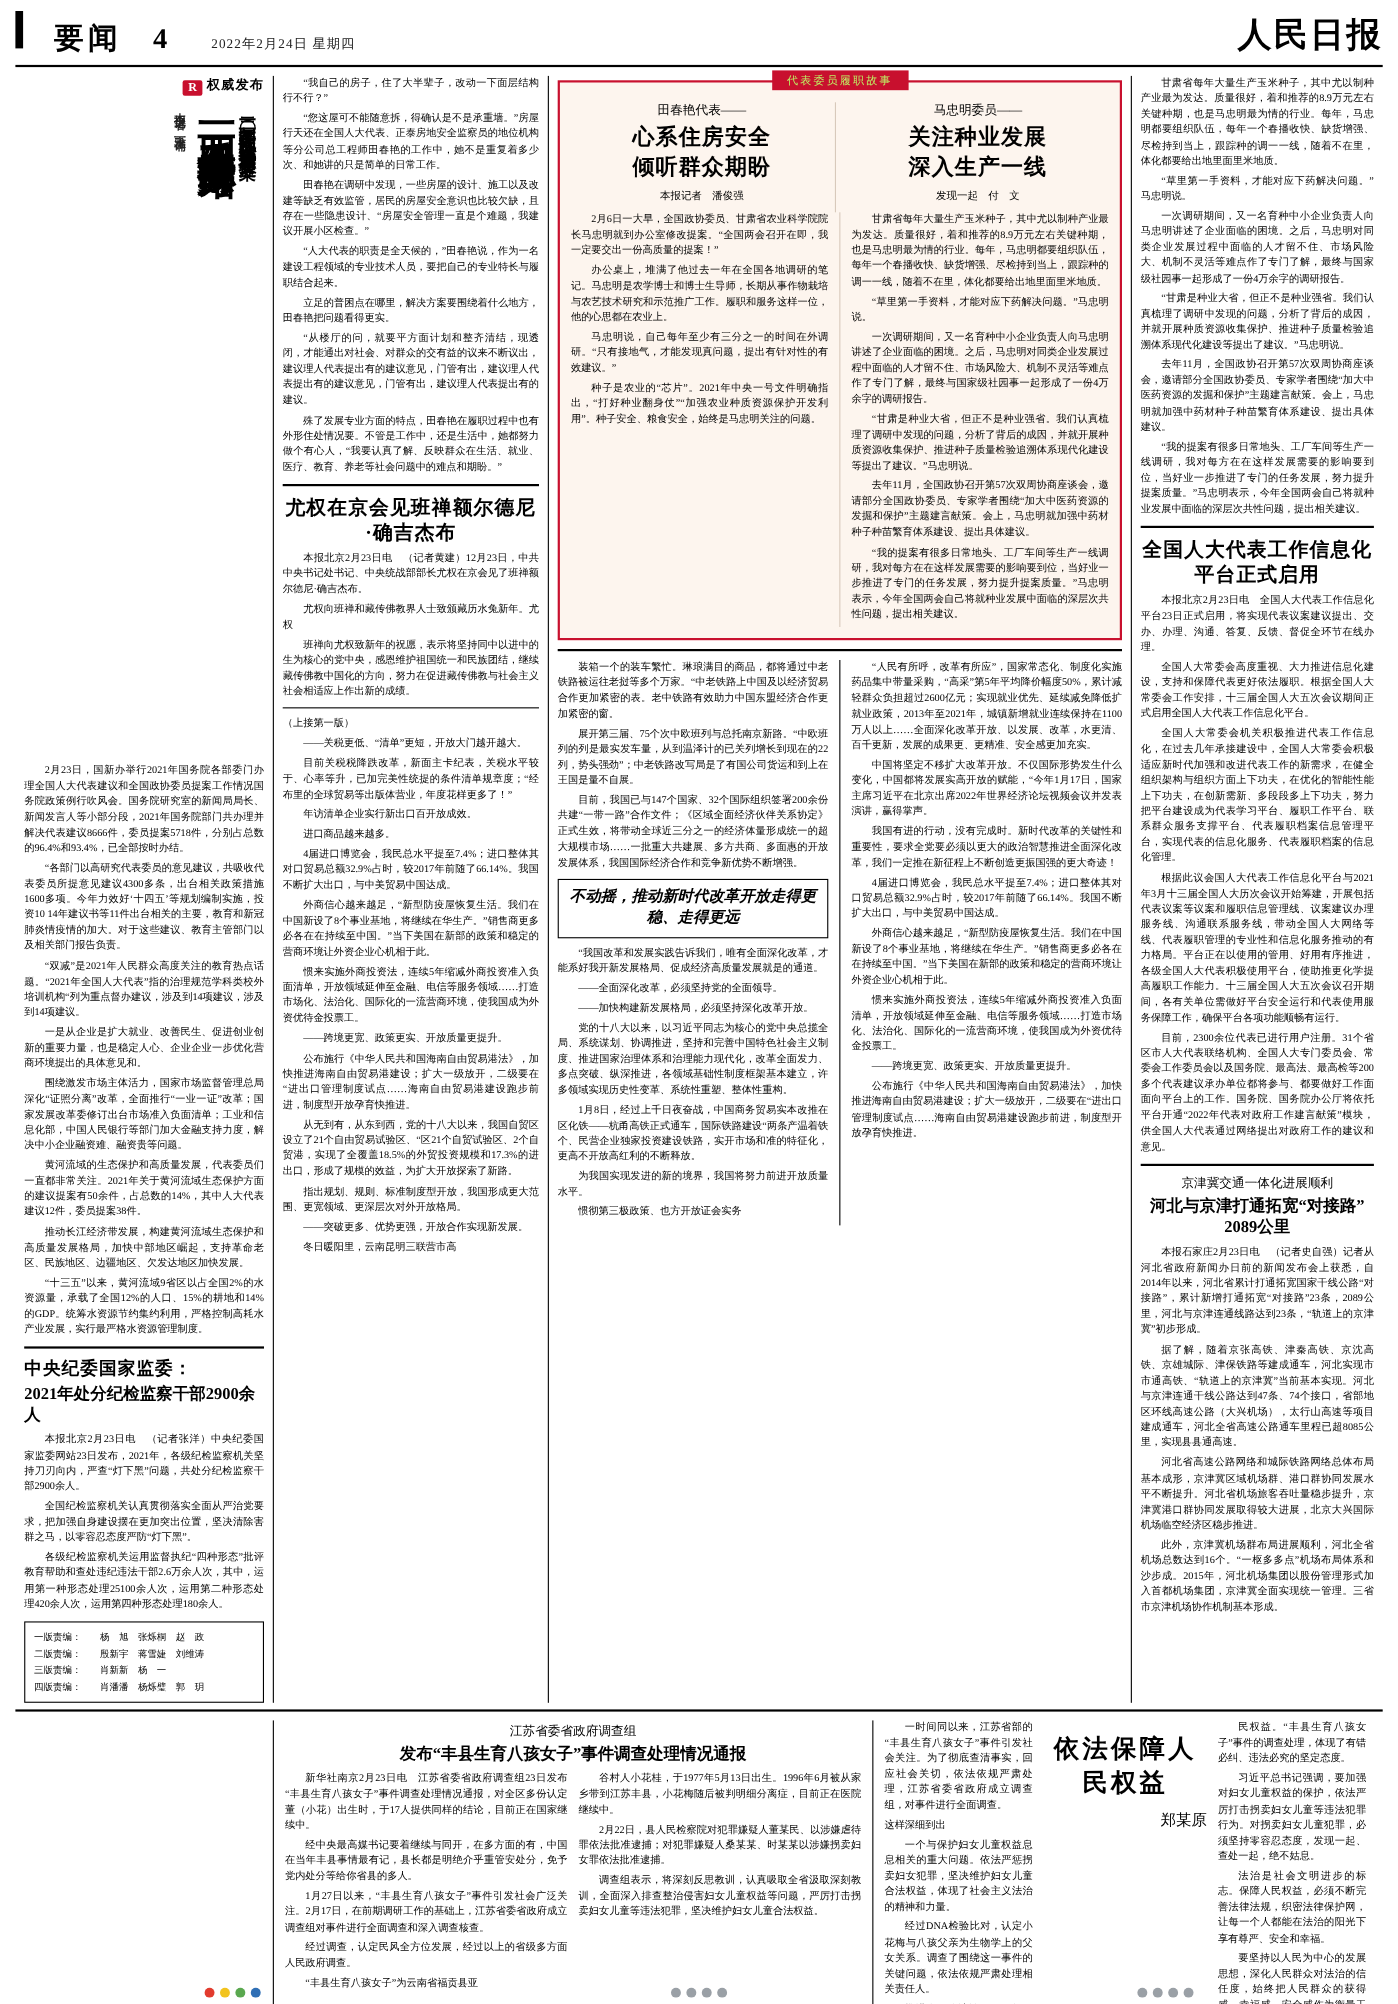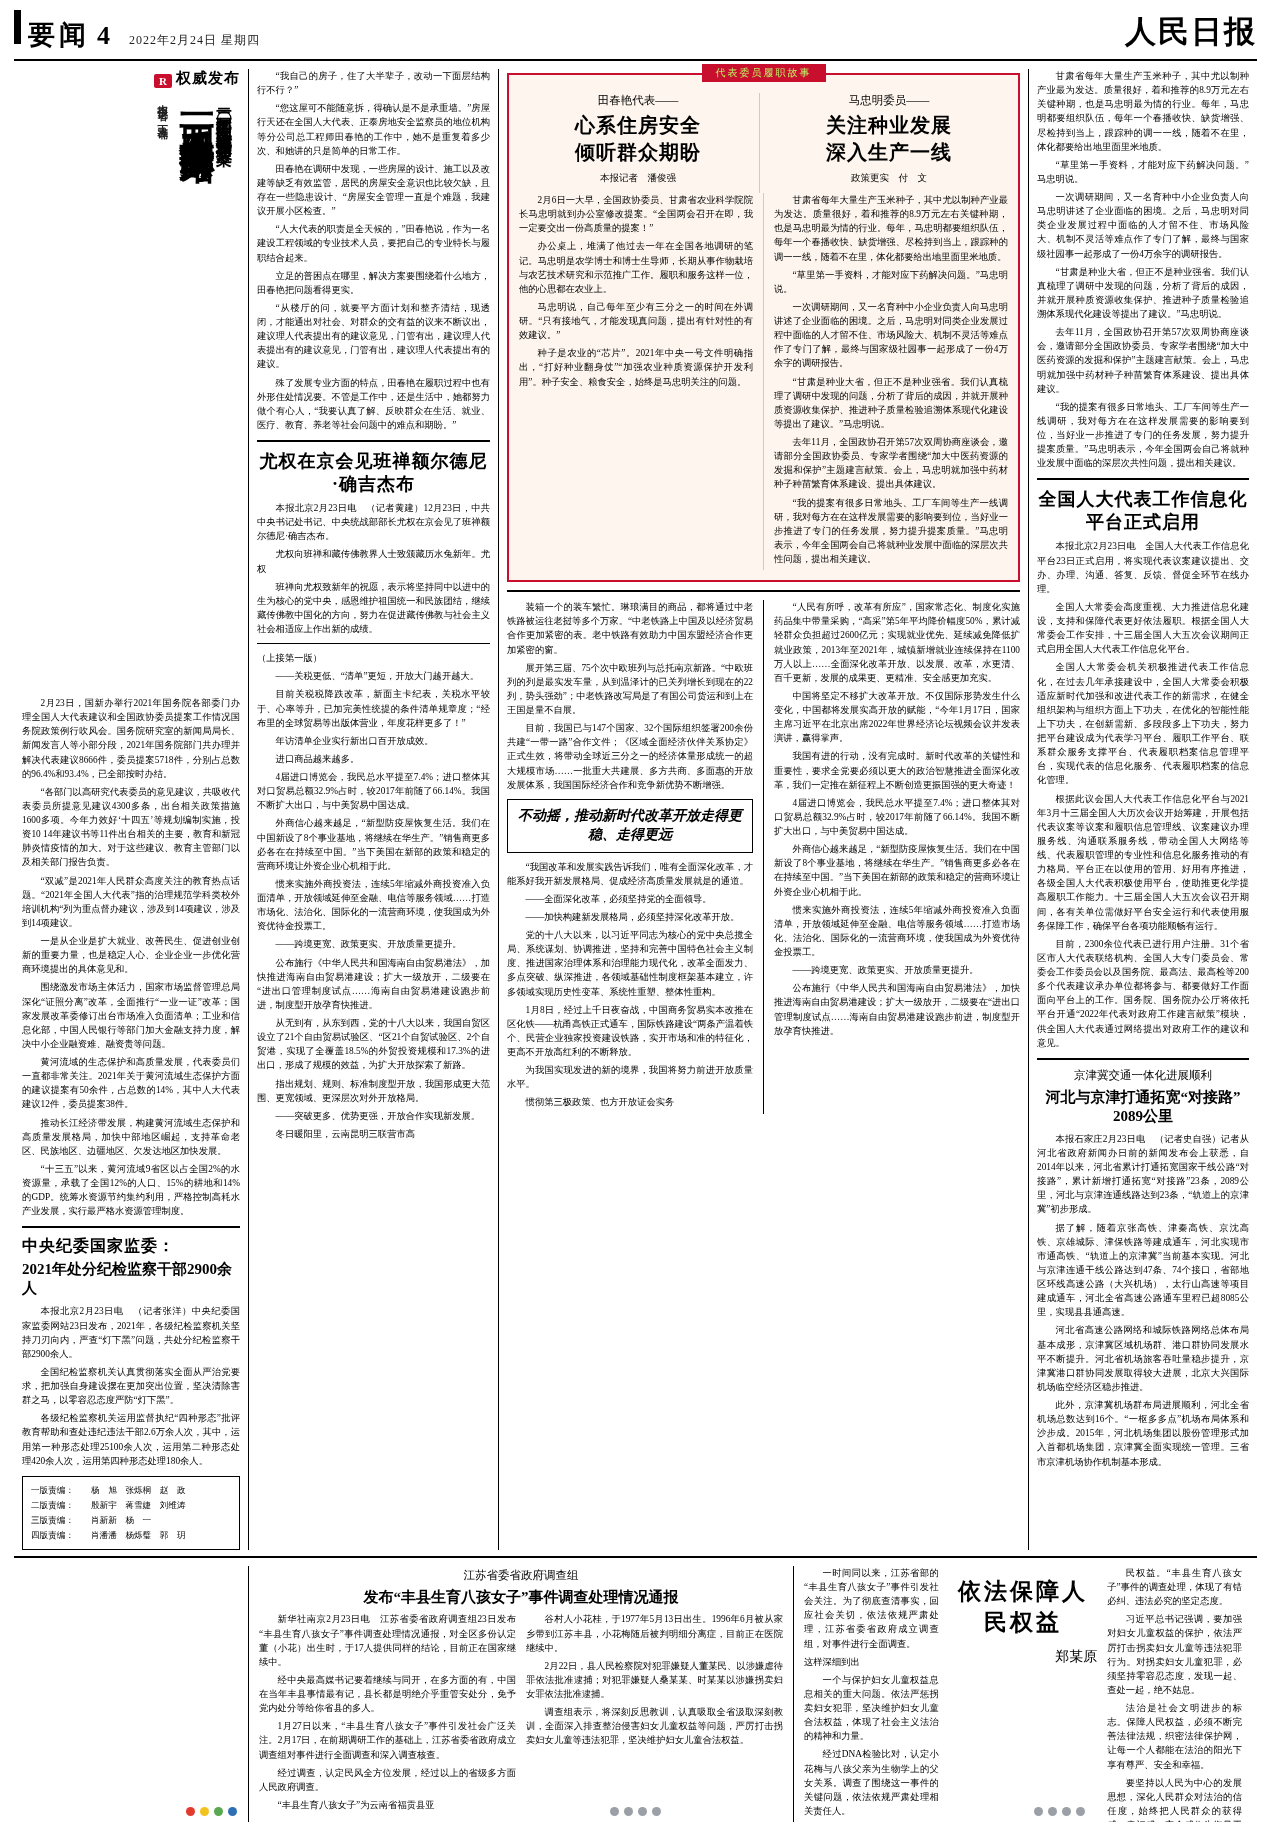--- a/index.html
+++ b/index.html
@@ -9,21 +9,21 @@
     background:#ffffff;
     font-family:"Liberation Serif", "DejaVu Serif", serif;
     color:#000;
     position:relative;
     overflow:hidden;
   }
   .page { width:1271px; height:1822px; position:relative; padding:10px 14px 0 14px; }
 
   
   .masthead { display:flex; align-items:flex-end; border-bottom:2px solid #000; padding-bottom:6px; }
-  .mh-left { display:flex; align-items:baseline; gap:1px; }
+  .mh-left { display:flex; align-items:baseline; gap:22px; }
   .mh-bar { width:7px; height:34px; background:#000; display:inline-block; margin-right:6px; }
   .mh-title { font-size:27px; font-weight:bold; letter-spacing:4px; }
   .mh-page { font-size:26px; font-weight:bold; margin-left:6px; }
   .mh-date { font-size:12px; margin-left:18px; color:#222; letter-spacing:1px; }
   .mh-right { margin-left:auto; text-align:right; }
   .mh-logo { font-size:31px; font-weight:bold; letter-spacing:2px; font-family:"Liberation Serif", serif; }
 
   
   .cols { display:flex; gap:0; margin-top:8px; }
   .col { padding:0 8px; }
@@ -41,21 +41,21 @@
     font-weight:bold; letter-spacing:2px;
   }
   .vert-main { font-size:35px; line-height:1.05; font-weight:bold; }
   .vert-sub { font-size:16px; line-height:1.25; margin-right:6px; }
   .vert-by { font-size:10.5px; line-height:1.3; margin-right:8px; color:#222; }
 
   .redbadge {
     display:inline-block; background:#c8102e; color:#fff; font-size:11px;
     padding:1px 5px; border-radius:2px; font-weight:bold; margin-right:4px;
   }
-  .sec-label { font-size:15px; font-weight:bold; letter-spacing:1px; margin-bottom:4px; }
+  .sec-label { font-size:12px; font-weight:bold; letter-spacing:1px; margin-bottom:4px; }
 
   p.body { font-size:9.3px; line-height:1.52; text-align:justify; margin:0 0 4px 0; text-indent:2em; }
   p.body.noind { text-indent:0; }
 
   .hr-thin { border-top:1px solid #000; margin:7px 0; }
   .hr-thick { border-top:2px solid #000; margin:8px 0; }
 
   h2.head {
     font-size:18px; font-weight:bold; text-align:center; line-height:1.25; margin:6px 0 6px 0;
     letter-spacing:1px;
@@ -218,21 +218,21 @@
           <div class="feature-col">
             <div class="fc-kicker">田春艳代表——</div>
             <div class="fc-title" style="white-space:pre-line">心系住房安全
 倾听群众期盼</div>
             <div class="fc-by">本报记者　潘俊强</div>
           </div>
           <div class="feature-col">
             <div class="fc-kicker">马忠明委员——</div>
             <div class="fc-title" style="white-space:pre-line">关注种业发展
 深入生产一线</div>
-            <div class="fc-by">政策更实　付　文</div>
+            <div class="fc-by">发现一起　付　文</div>
           </div>
         </div>
         <div style="display:flex;gap:10px;">
           <div style="flex:1;">
             <p class="body">2月6日一大早，全国政协委员、甘肃省农业科学院院长马忠明就到办公室修改提案。“全国两会召开在即，我一定要交出一份高质量的提案！”</p>
             <p class="body">办公桌上，堆满了他过去一年在全国各地调研的笔记。马忠明是农学博士和博士生导师，长期从事作物栽培与农艺技术研究和示范推广工作。履职和服务这样一位，他的心思都在农业上。</p>
             <p class="body">马忠明说，自己每年至少有三分之一的时间在外调研。“只有接地气，才能发现真问题，提出有针对性的有效建议。”</p>
             <p class="body">种子是农业的“芯片”。2021年中央一号文件明确指出，“打好种业翻身仗”“加强农业种质资源保护开发利用”。种子安全、粮食安全，始终是马忠明关注的问题。</p>
           </div>
           <div style="flex:1;border-left:1px solid #d8c9bb;padding-left:10px;">

